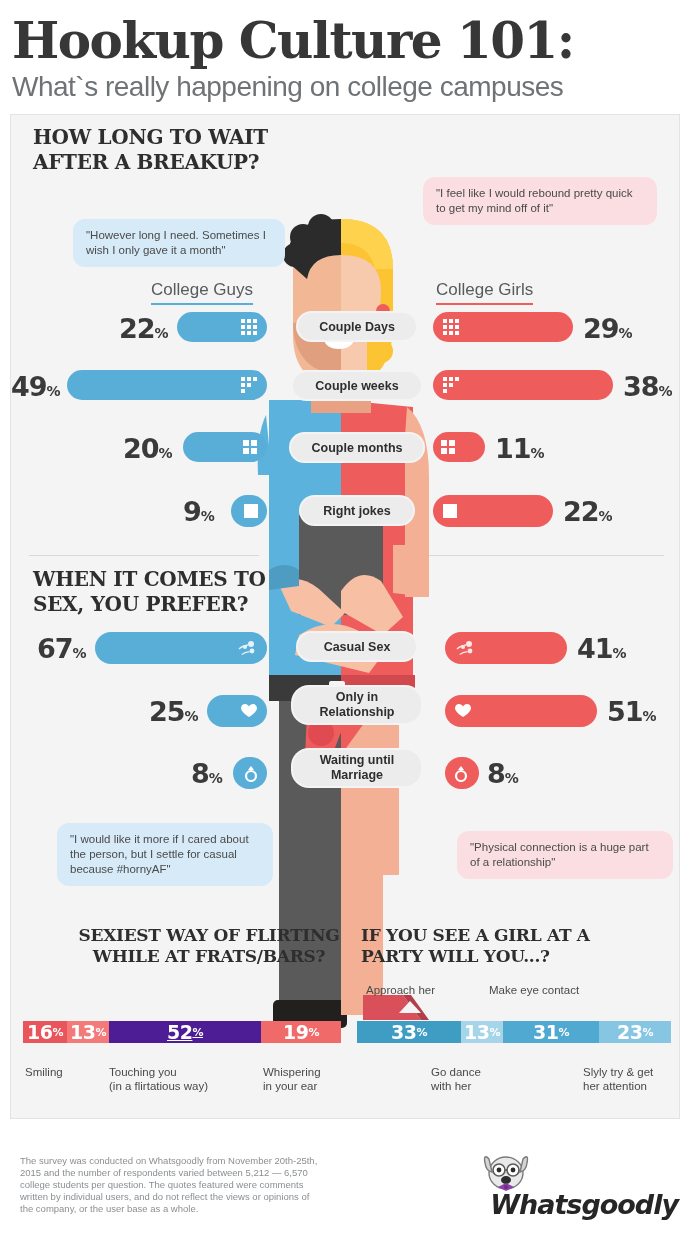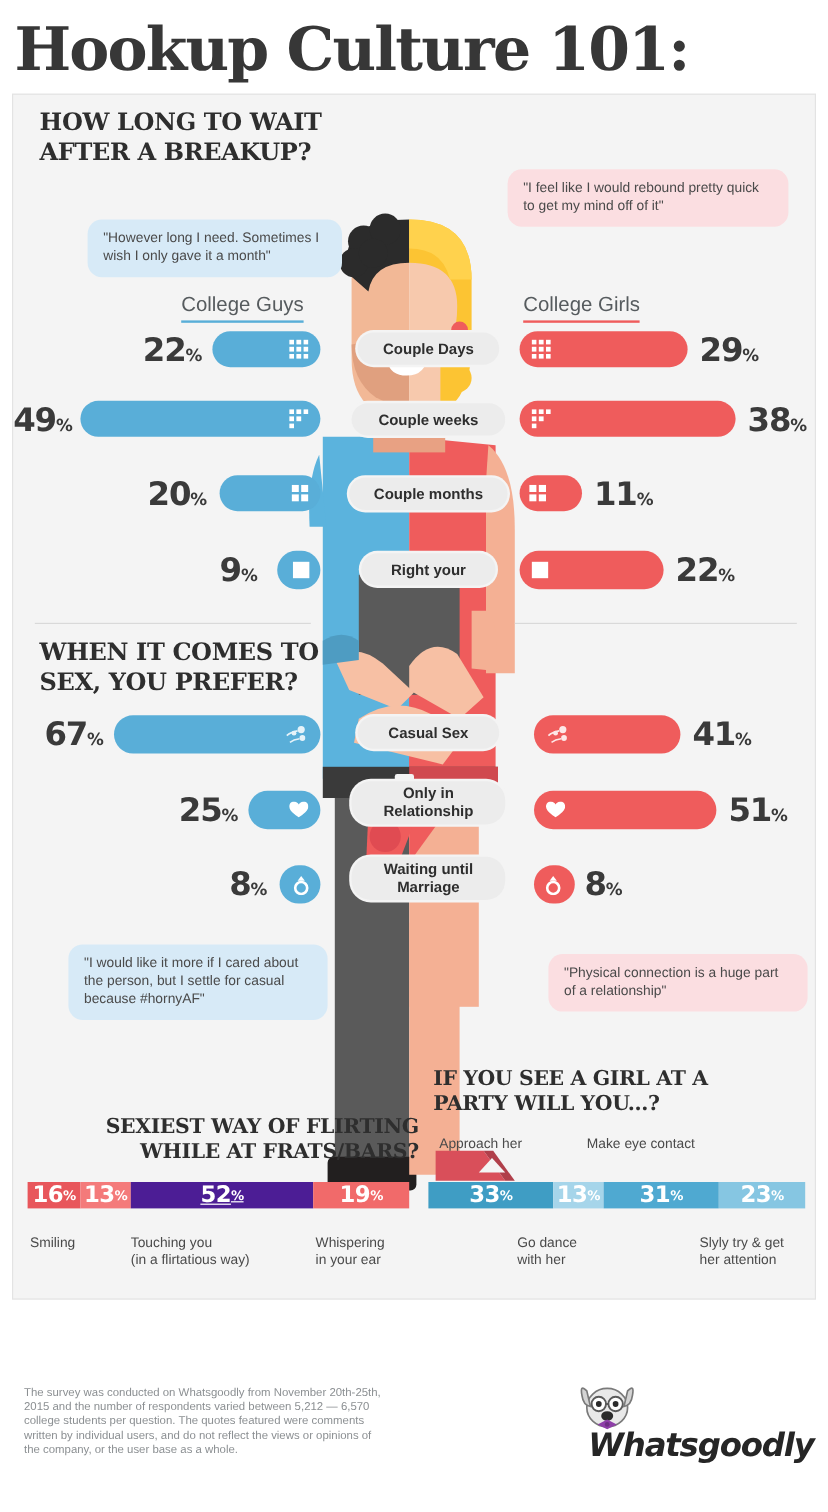--- a/index.html
+++ b/index.html
@@ -150,20 +150,21 @@
     font-size:27px;color:#262626;letter-spacing:-1px;
   }
 </style>
 </head>
 <body>
 
 <div class="page">
 
   <div class="header">
     <div class="title">Hookup Culture 101:</div>
+    <div class="subtitle">What`s really happening on college campuses</div>
   </div>
 
   <div class="panel">
 
     <svg class="illus" viewBox="0 0 670 1005">
 
       <rect x="268" y="430" width="62" height="470" fill="#5a5a5a"></rect>
       <rect x="330" y="430" width="58" height="330" fill="#f4b094"></rect>
       <polygon points="330,430 388,430 388,560 330,640" fill="#ef5c5c"></polygon>
 
@@ -228,21 +229,21 @@
 
     <div class="bubble blue" style="left:62px;top:104px;width:186px;">"However long I need. Sometimes I wish I only gave it a month"</div>
     <div class="bubble pink" style="left:412px;top:62px;width:208px;">"I feel like I would rebound pretty quick to get my mind off of it"</div>
 
     <div class="colhead guys" style="left:140px;top:165px;">College Guys</div>
     <div class="colhead girls" style="left:425px;top:165px;">College Girls</div>
 
     <div class="clabel" style="left:287px;top:198px;width:118px;height:27px;">Couple Days</div>
     <div class="clabel" style="left:282px;top:257px;width:128px;height:27px;">Couple weeks</div>
     <div class="clabel" style="left:280px;top:319px;width:132px;height:27px;">Couple months</div>
-    <div class="clabel" style="left:290px;top:382px;width:112px;height:27px;">Right your</div>
+    <div class="clabel" style="left:290px;top:382px;width:112px;height:27px;">Right jokes</div>
 
     <div class="bar blue" style="left:166px;top:197px;width:90px;height:30px;">
       <span class="bicon">
         <svg width="16" height="16" viewBox="0 0 16 16">
             <g fill="#fff">
               <rect x="0" y="0" width="4" height="4"></rect>
               <rect x="6" y="0" width="4" height="4"></rect>
               <rect x="12" y="0" width="4" height="4"></rect>
               <rect x="0" y="6" width="4" height="4"></rect>
               <rect x="6" y="6" width="4" height="4"></rect>
@@ -429,21 +430,21 @@
             <circle cx="8" cy="11" r="5" fill="none" stroke="#fff" stroke-width="2.2"></circle>
             <path d="M5,5 L8,1 L11,5 Z" fill="#fff"></path>
           </svg>
       </span>
     </div>
     <div class="val" style="left:476px;top:643px;"><span>8</span><span class="pc">%</span></div>
 
     <div class="bubble blue" style="left:46px;top:708px;width:190px;">"I would like it more if I cared about the person, but I settle for casual because #hornyAF"</div>
     <div class="bubble pink" style="left:446px;top:716px;width:190px;">"Physical connection is a huge part of a relationship"</div>
 
-    <div class="sec-head small" style="left:58px;top:810px;text-align:right;width:280px;margin-top:40px;">
+    <div class="sec-head small" style="left:58px;top:810px;text-align:center;width:280px;">
       <div>SEXIEST WAY OF FLIRTING</div>
       <div>WHILE AT FRATS/BARS?</div>
     </div>
 
 
     <div class="stack" style="left:12px;top:898px;width:318px;">
       <div class="seg" style="width:44px;background:#e8565b;">
         <span>16</span>
           <span class="pc">%</span>
       </div>

